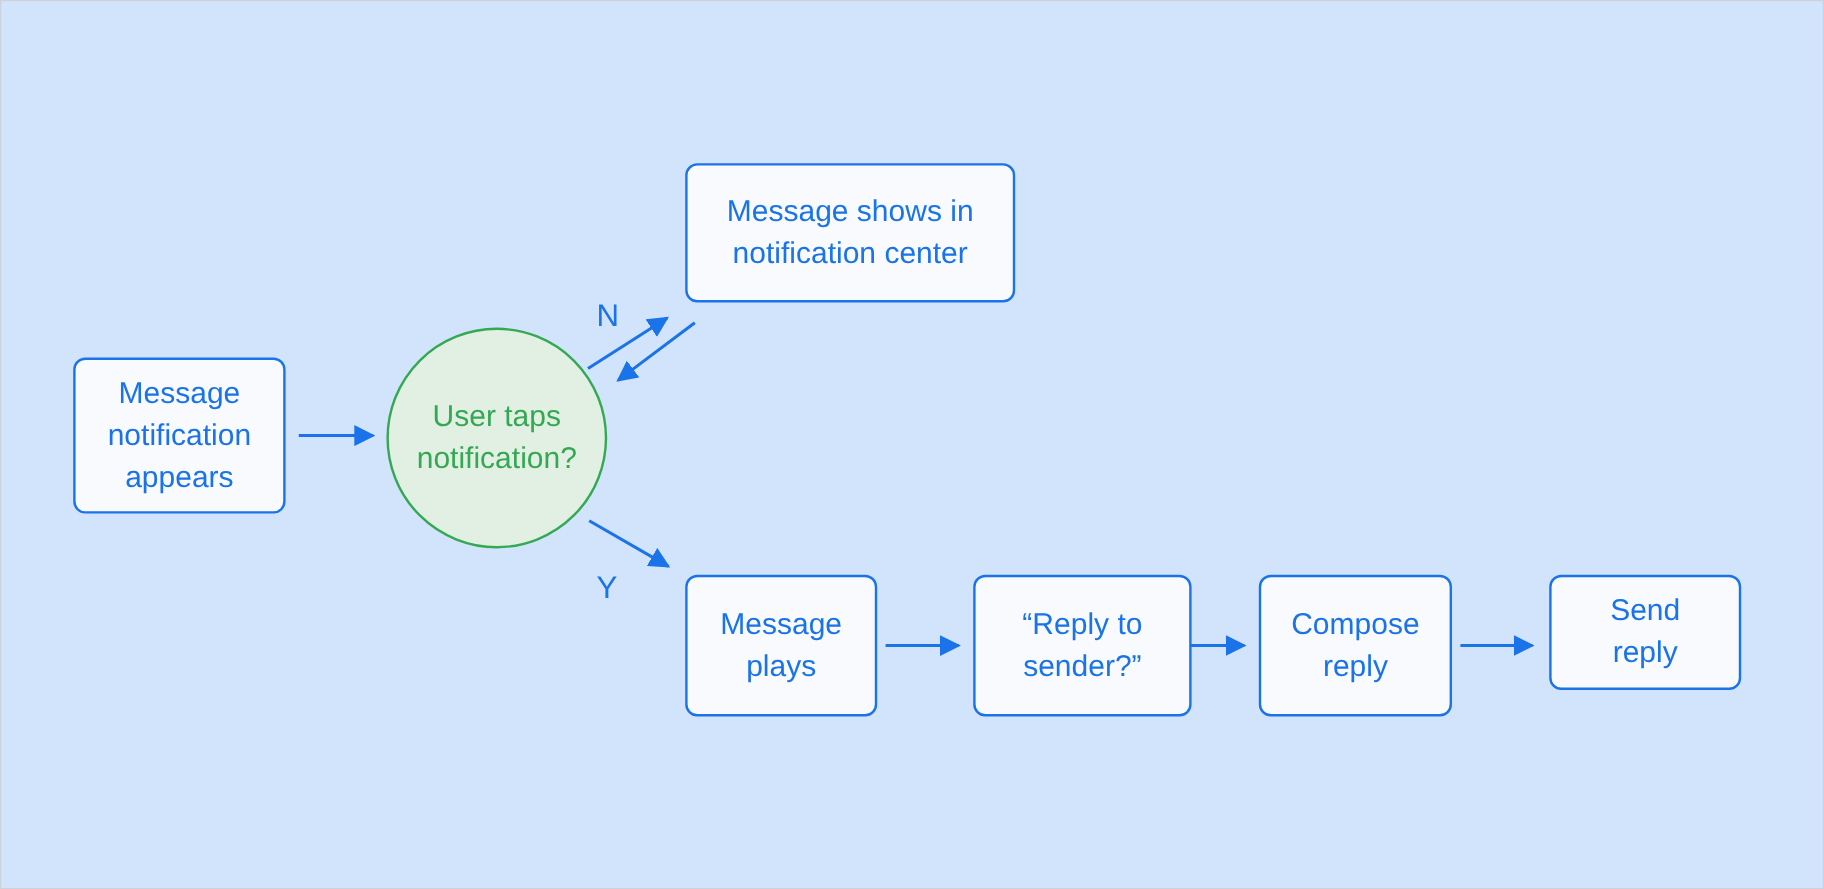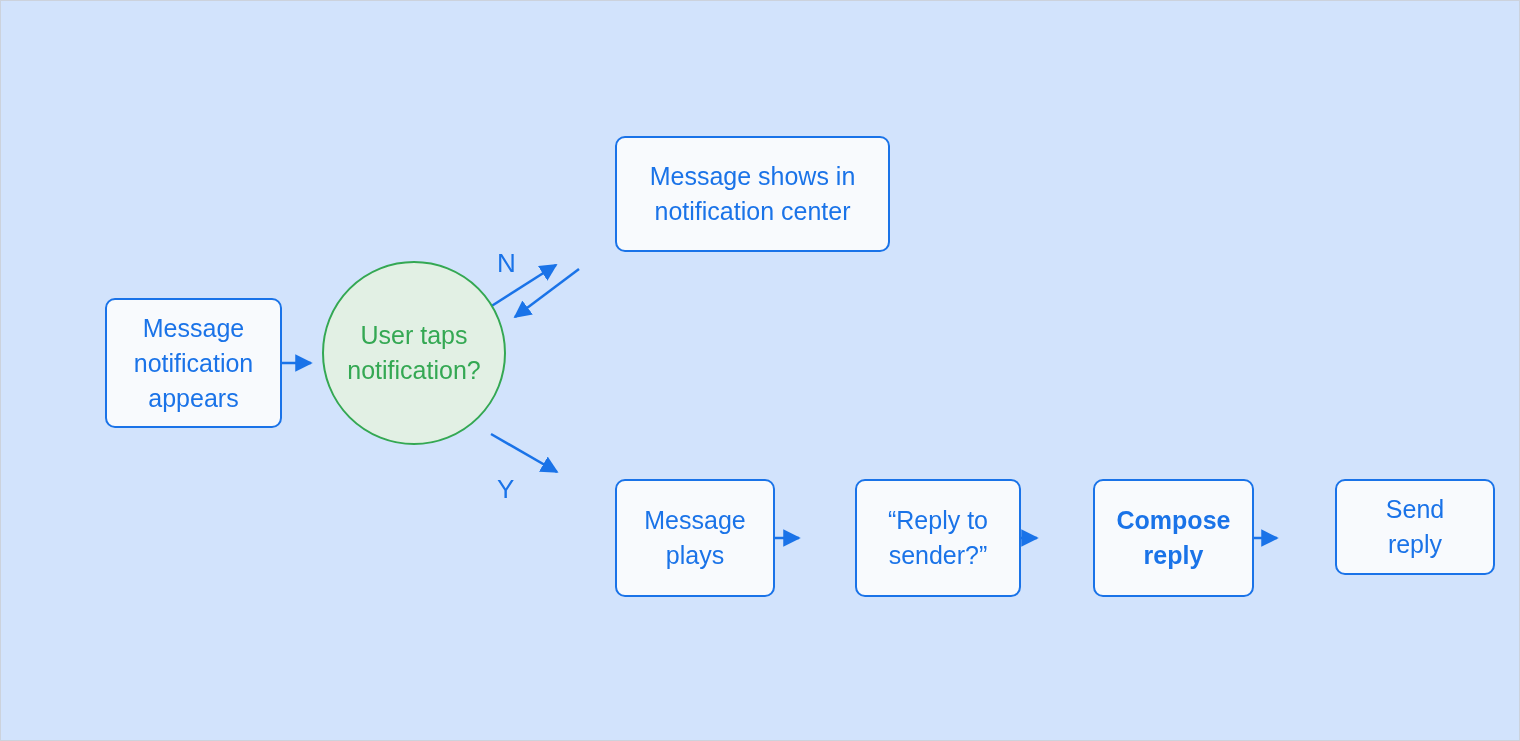--- a/index.html
+++ b/index.html
@@ -26,21 +26,20 @@
     align-items: center;
     justify-content: center;
     background: var(--node-fill);
     border: 2px solid var(--blue);
     border-radius: 10px;
     color: var(--blue);
     font-size: 25px;
     line-height: 35px;
     text-align: center;
     white-space: pre-line;
-    margin-left: 44px;
   }
   .decision {
     position: absolute;
     display: flex;
     align-items: center;
     justify-content: center;
     background: var(--decision-fill);
     border: 2px solid var(--green);
     border-radius: 50%;
     color: var(--green);
@@ -97,41 +96,41 @@
       <line x1="1216" y1="537" x2="1276" y2="537" marker-end="url(#arrow)"></line>
     </g>
   </svg>
 
   <div class="node" style="left:60px; top:297px; width:177px; height:130px;">
     <span>Message
 notification
 appears</span>
   </div>
 
-  <div class="decision" style="left:321px; top:260px; width:184px; height:184px;">
+  <div class="decision" style="left:321px; top:272px; width:184px; height:184px;">
     <span>User taps
 notification?</span>
   </div>
 
   <div class="node" style="left:570px; top:135px; width:275px; height:116px;">
     <span>Message shows in
 notification center</span>
   </div>
 
   <div class="node" style="left:570px; top:478px; width:160px; height:118px;">
     <span>Message
 plays</span>
   </div>
 
-  <div class="node" style="left:810px; top:478px; width:166px; height:118px;text-align:center;">
+  <div class="node" style="left:810px; top:478px; width:182px; height:118px;text-align:center;">
     <span>“Reply to
 sender?”</span>
   </div>
 
-  <div class="node" style="left:1048px; top:478px; width:161px; height:118px;font-weight:bold;">
+  <div class="node" style="left:1048px; top:478px; width:161px; height:118px;">
     <span>Compose
 reply</span>
   </div>
 
   <div class="node" style="left:1290px; top:478px; width:160px; height:96px;">
     <span>Send
 reply</span>
   </div>
 
   <div class="edge-label" style="left:496px; top:249px;">N</div>

